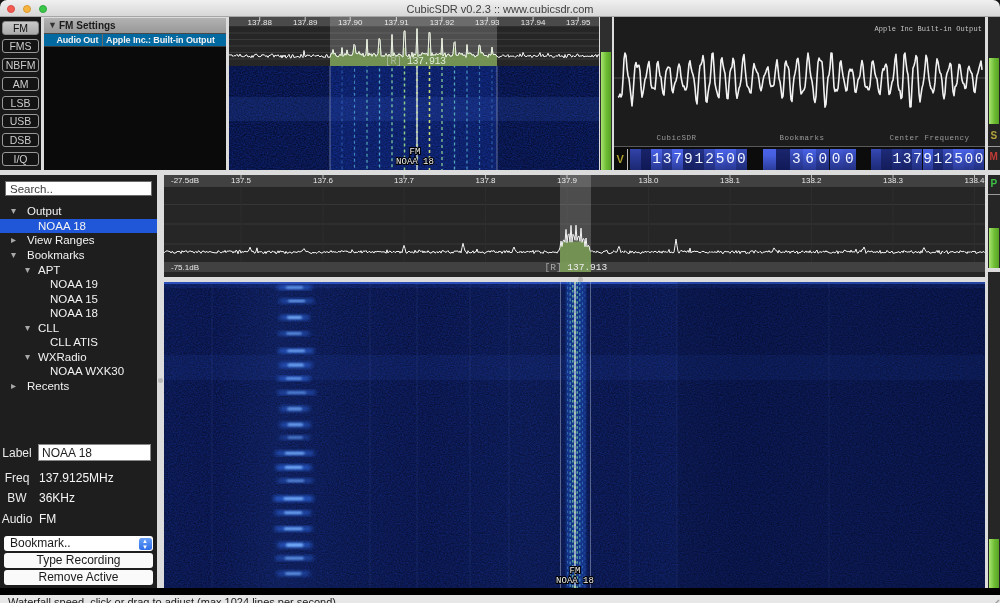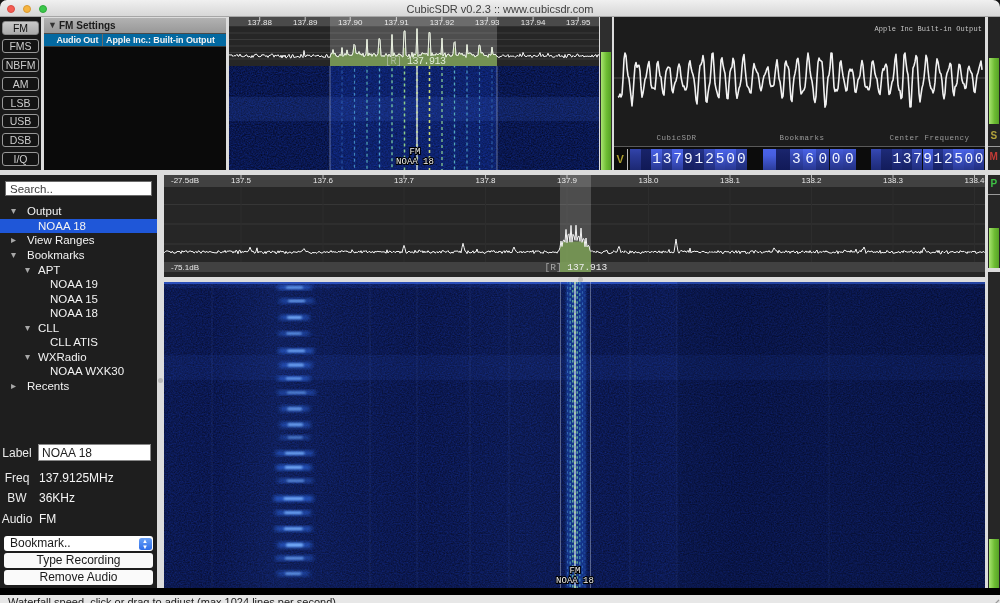--- a/index.html
+++ b/index.html
@@ -281,21 +281,21 @@
 <span class="flab" style="top:271px">Label</span>
 <input id="labinput" value="NOAA 18" style="">
 <span class="flab" style="top:296px">Freq</span>
     <span class="fval" style="top:296px">137.9125MHz</span>
 <span class="flab" style="top:316px">BW</span>
     <span class="fval" style="top:316px">36KHz</span>
 <span class="flab" style="top:337px">Audio</span>
     <span class="fval" style="top:337px">FM</span>
 <div id="bmk">Bookmark..<div class="st">▲<br>▼</div></div>
 <div class="wbtn" style="top:378px;height:15px;line-height:15px">Type Recording</div>
-<div class="wbtn" style="top:394.5px;height:15px;line-height:15px">Remove Audio</div>
+<div class="wbtn" style="top:394.5px;height:15px;line-height:15px">Remove Active</div>
 </div>
 
 <div class="dot" style="left:158px;top:378px;width:5px;height:5px"></div>
 <div class="dot" style="left:578px;top:276.5px;width:5px;height:5px"></div>
 
 <div class="abs" id="mainspec">
 <svg width="820.5" height="102" viewBox="0 0 820.5 102">
 <rect x="0" y="0" width="821" height="12" fill="#414141"></rect>
 <rect x="0" y="12" width="821" height="75" fill="#262626"></rect>
 <rect x="0" y="87" width="821" height="10" fill="#414141"></rect>

